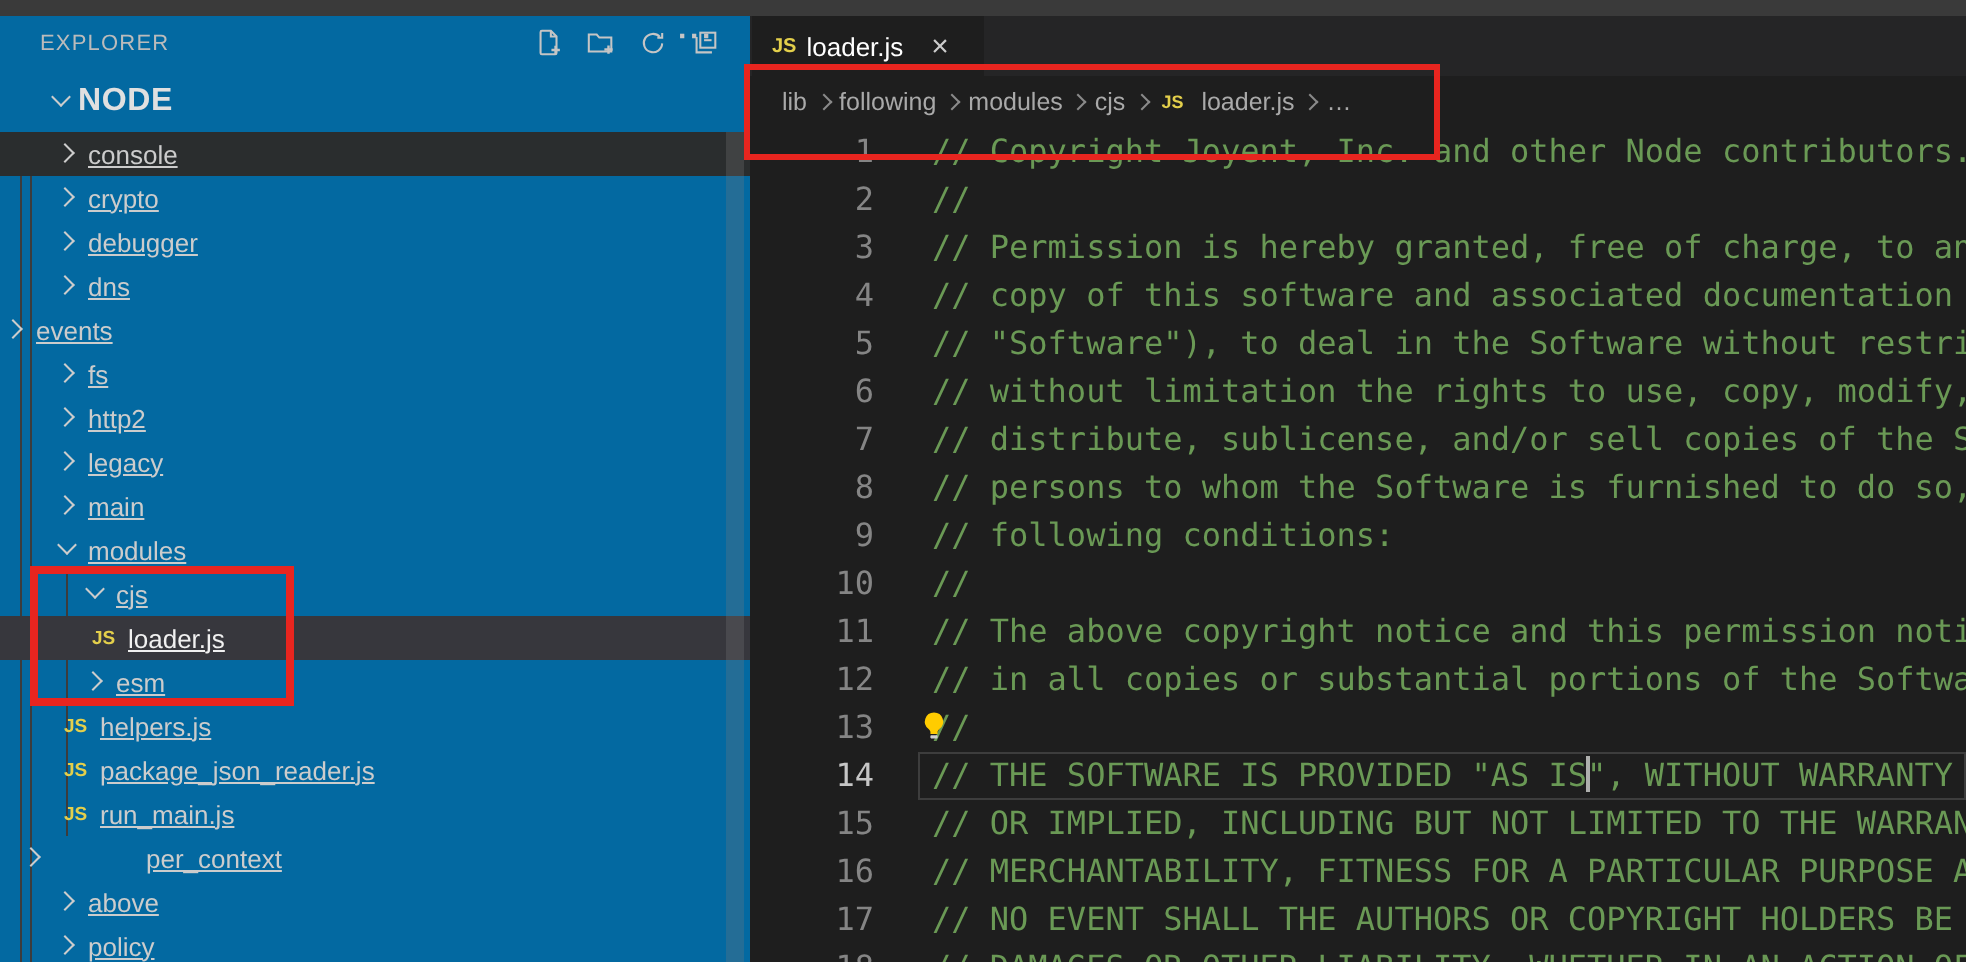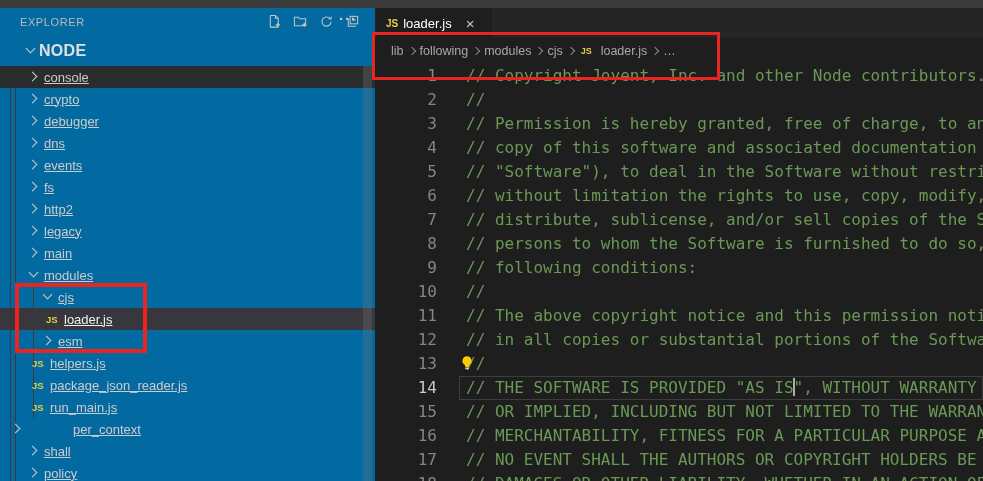--- a/index.html
+++ b/index.html
@@ -137,21 +137,21 @@
           <span class="tlabel">crypto</span>
         </div>
         <div class="trow" style="top: 44px; padding-left: 26px;">
           <span class="tw right"></span>
           <span class="tlabel">debugger</span>
         </div>
         <div class="trow" style="top: 66px; padding-left: 26px;">
           <span class="tw right"></span>
           <span class="tlabel">dns</span>
         </div>
-        <div class="trow" style="top: 88px; padding-left: 26px;">
+        <div class="trow" style="top: 88px; ">
           <span class="tw right"></span>
           <span class="tlabel">events</span>
         </div>
         <div class="trow" style="top: 110px; padding-left: 26px;">
           <span class="tw right"></span>
           <span class="tlabel">fs</span>
         </div>
         <div class="trow" style="top: 132px; padding-left: 26px;">
           <span class="tw right"></span>
           <span class="tlabel">http2</span>
@@ -191,21 +191,21 @@
         <div class="trow" style="top: 330px; padding-left: 32px;">
           <span class="jsbadge">JS</span>
           <span class="tlabel">run_main.js</span>
         </div>
         <div class="trow" style="top: 352px; padding-left: 9px; gap: 46px;">
           <span class="tw right"></span>
           <span class="tlabel">per_context</span>
         </div>
         <div class="trow" style="top: 374px; padding-left: 26px;">
           <span class="tw right"></span>
-          <span class="tlabel">shall</span>
+          <span class="tlabel">above</span>
         </div>
         <div class="trow" style="top: 396px; padding-left: 26px;">
           <span class="tw right"></span>
           <span class="tlabel">policy</span>
         </div>
       </div>
     <div class="sb-scroll"></div>
   </aside>
 
   <main class="editor">

